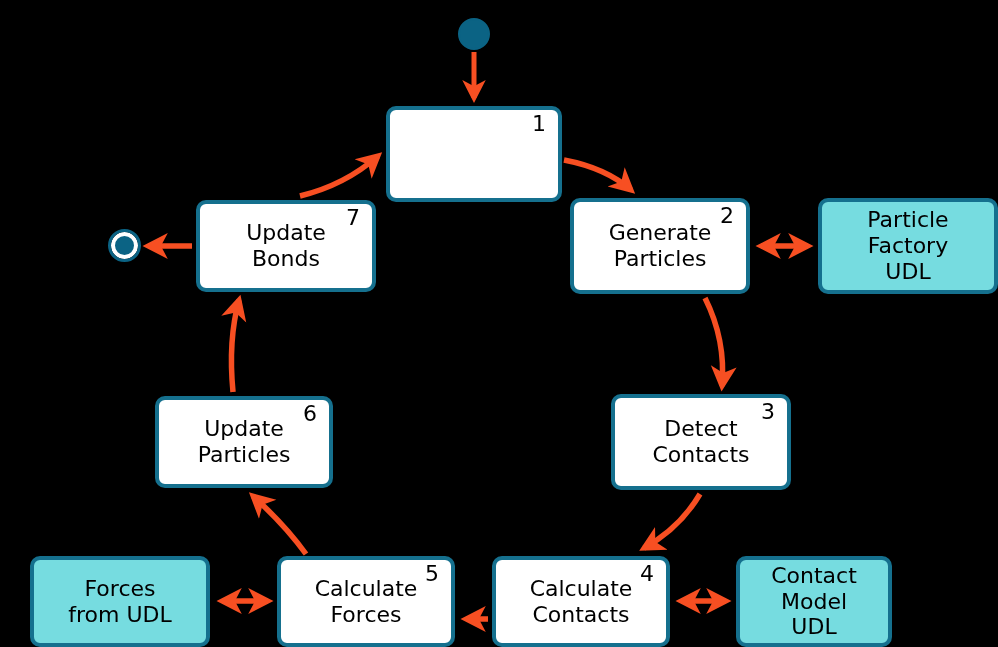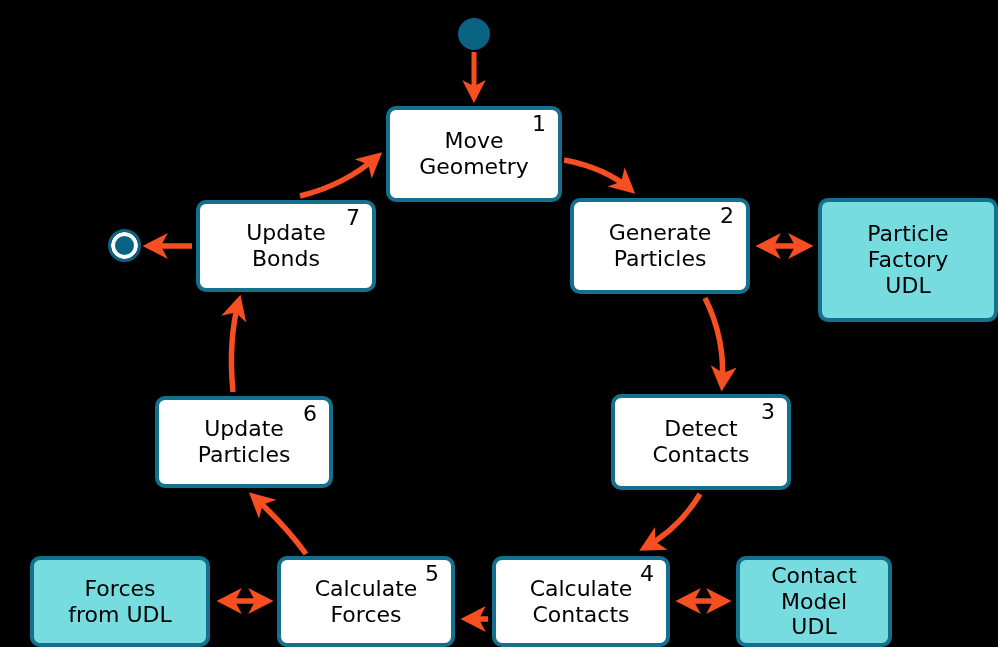--- a/index.html
+++ b/index.html
@@ -111,31 +111,29 @@
 
     <path d="M192,246 L148,246" stroke="#F74F22" stroke-width="5.5" fill="none" marker-end="url(#ah)"></path>
   </svg>
 
   <div class="term-node term-start" style="left:458px; top:18px; width:32px; height:32px;"></div>
 
   <div class="term-node term-end" style="left:111px; top:232px; width:27px; height:27px;"></div>
 
   <div class="node process" style="left:386px; top:106px; width:176px; height:96px;">
     <span class="node-num">1</span>
-    <span class="node-label">Move
-Geometry</span>
   </div>
 
   <div class="node process" style="left:570px; top:198px; width:180px; height:96px;">
     <span class="node-num">2</span>
     <span class="node-label">Generate
 Particles</span>
   </div>
 
-  <div class="node udl" style="left:818px; top:198px; width:180px; height:124px;">
+  <div class="node udl" style="left:818px; top:198px; width:180px; height:96px;">
     <span class="node-label">Particle Factory
 UDL</span>
   </div>
 
   <div class="node process" style="left:611px; top:394px; width:180px; height:96px;">
     <span class="node-num">3</span>
     <span class="node-label">Detect
 Contacts</span>
   </div>
 

